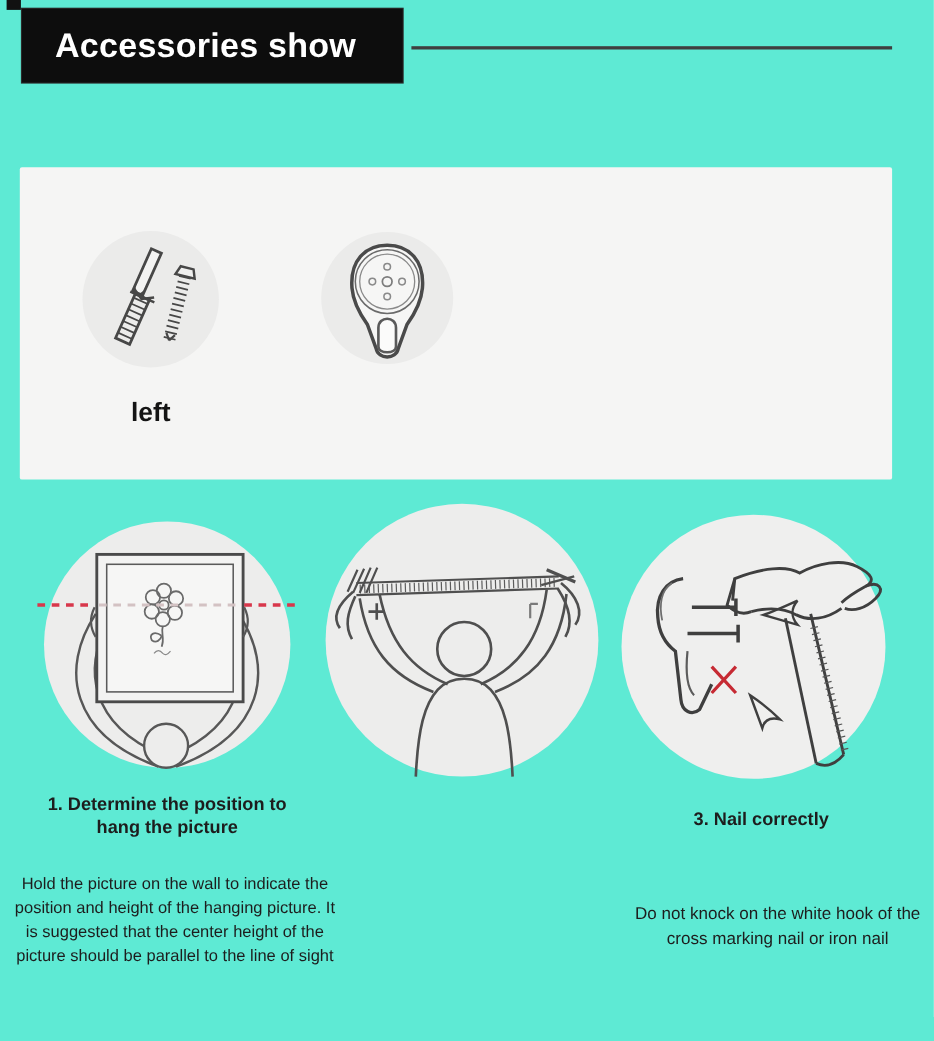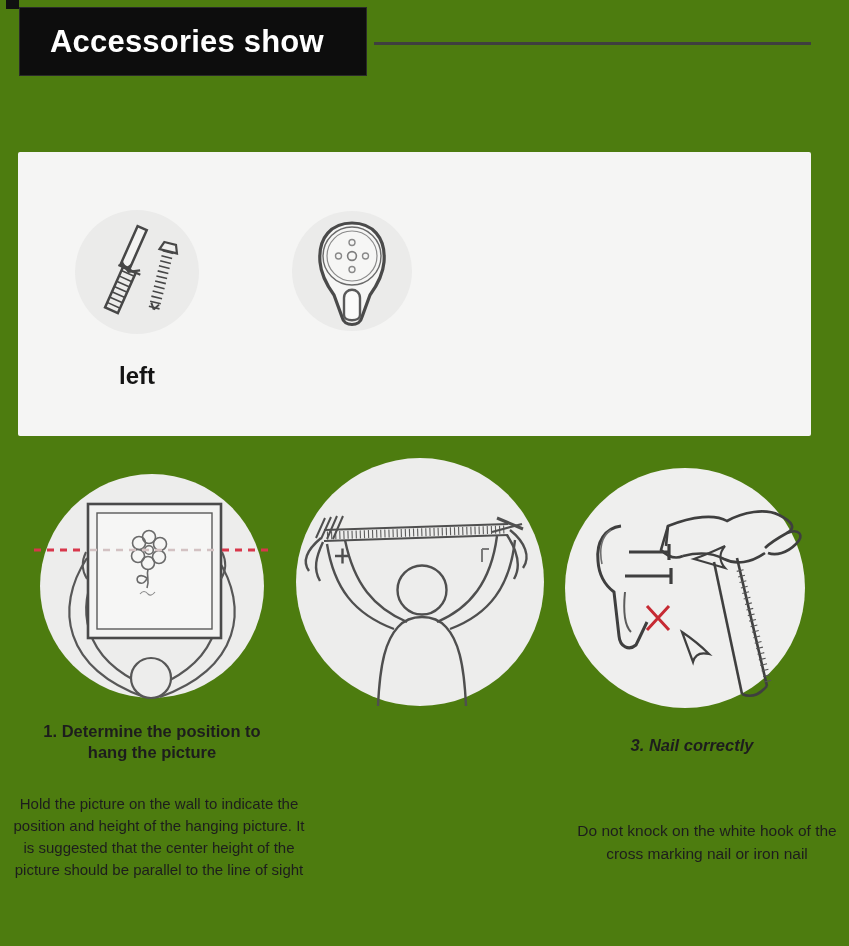--- a/index.html
+++ b/index.html
@@ -1,35 +1,35 @@
 <!DOCTYPE html>
 <html><head>
 <meta charset="utf-8">
 <style>
   html,body{margin:0;padding:0;background:#ffffff;}
   body{font-family:"Liberation Sans",sans-serif;}
-  .canvas{position:relative;width:849px;height:946px;background:#4d7c0f;overflow:hidden;}
+  .canvas{position:relative;width:849px;height:946px;background:#5eead4;overflow:hidden;}
   .abs{position:absolute;}
 
   .edge-mark{left:6px;top:0;width:13px;height:9px;background:#111;}
   .header-box{left:20px;top:8px;width:346px;height:67px;background:#0d0d0d;
               display:flex;align-items:center;box-shadow:0 0 0 1px #2a2a2a;}
   .header-box span{color:#ffffff;font-size:31px;font-weight:700;padding-left:30px;letter-spacing:.2px;}
   .header-rule{left:374px;top:42px;width:437px;height:3px;background:#3f3f3f;}
 
   .panel{left:18px;top:152px;width:793px;height:284px;background:#f5f5f4;border-radius:2px;}
 
   .item-label{font-size:24px;font-weight:700;color:#141414;text-align:center;}
   .label-bolts{left:57px;top:362px;width:160px;}
   .label-hooks{left:272px;top:362px;width:160px;}
 
   .cap{font-weight:700;color:#1d1d1d;text-align:center;}
   .caption-1{left:27px;top:721px;width:250px;font-size:16.5px;line-height:21px;}
   .caption-2{left:292px;top:735px;width:260px;font-size:16.5px;line-height:21px;}
-  .caption-3{left:592px;top:735px;width:200px;font-size:16.5px;line-height:21px;font-style:italic;}
+  .caption-3{left:592px;top:735px;width:200px;font-size:16.5px;line-height:21px;}
 
   .para{font-weight:400;color:#1d1d1d;text-align:center;}
   .para-1{left:10px;top:793px;width:298px;font-size:15px;line-height:22px;}
   .para-2{left:288px;top:791px;width:292px;font-size:15.5px;line-height:21.5px;}
   .para-3{left:565px;top:819px;width:284px;font-size:15.5px;line-height:23px;}
 
   svg{display:block;}
 </style>
 </head>
 <body>

